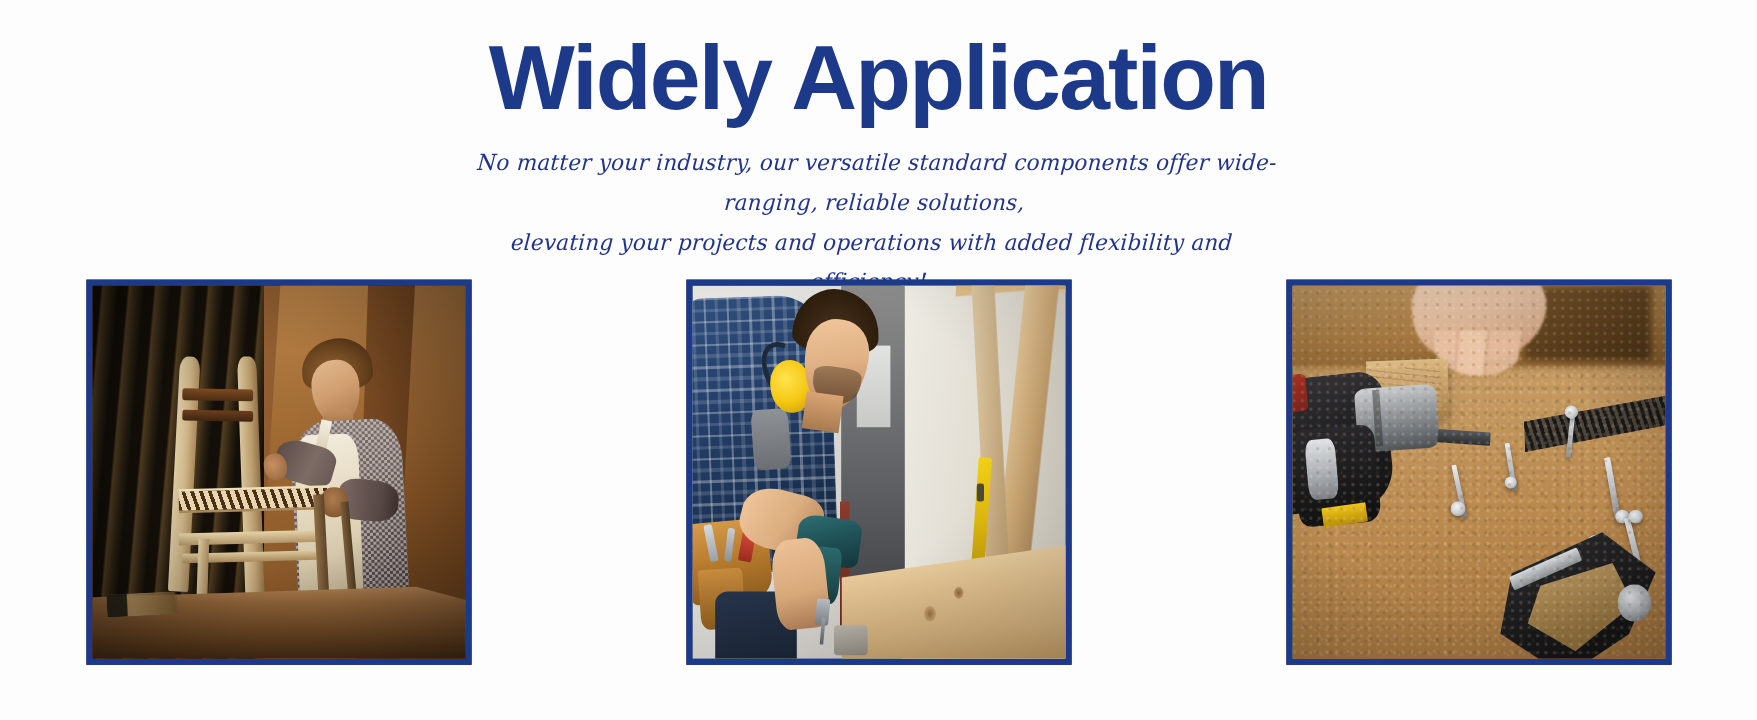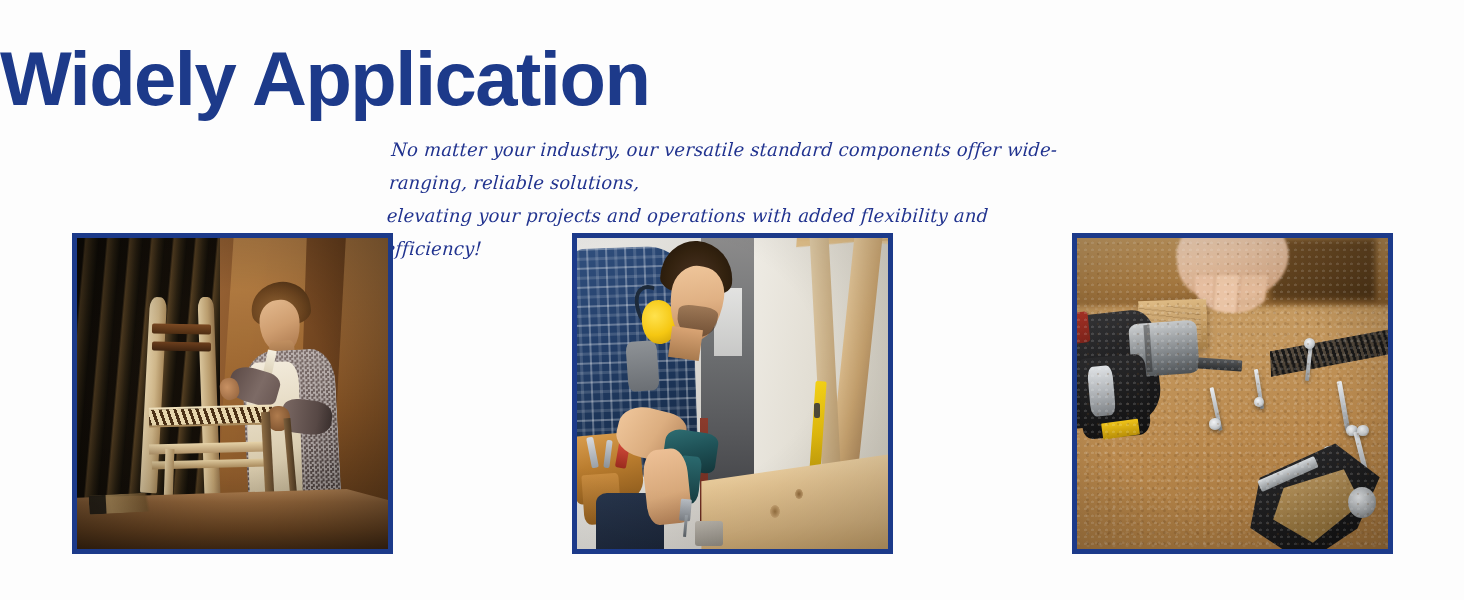--- a/index.html
+++ b/index.html
@@ -20,24 +20,24 @@
   .page {
     position: relative;
     width: 1464px;
     height: 600px;
     background: #fdfdfd;
   }
 
   
   .heading-block {
     position: absolute;
-    top: 13px;
+    top: 0;
     left: 0;
     width: 1464px;
-    text-align: left;
+    text-align: center;
   }
 
   .page-title {
     margin-top: 26px;
     font-family: "Liberation Sans", sans-serif;
     font-size: 76px;
     font-weight: 700;
     letter-spacing: -1.5px;
     line-height: 1.05;
     color: #1d3a8a;

